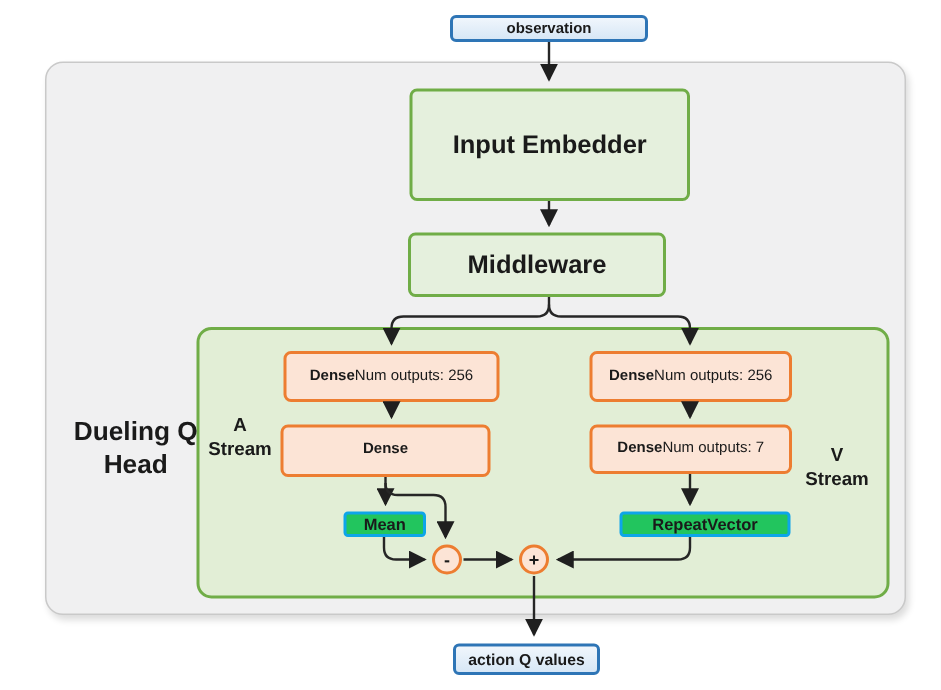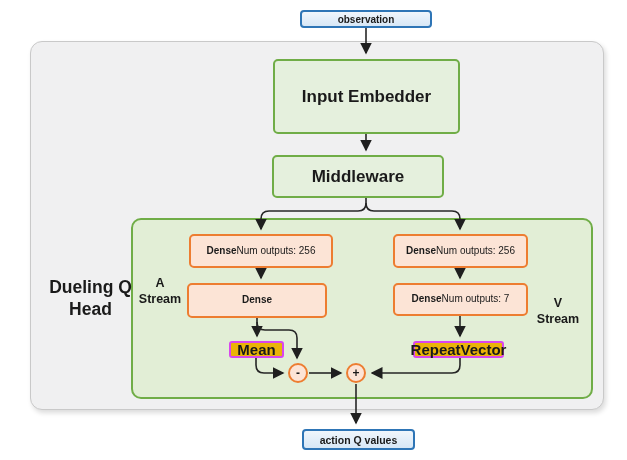--- a/index.html
+++ b/index.html
@@ -29,22 +29,22 @@
   .green-node{
     background:#e5f0dd;border:2px solid #70ad47;border-radius:5px;
     font-weight:bold;font-size:17px;text-align:center;
   }
   .orange-node{
     background:#fce4d6;border:2px solid #ed7d31;border-radius:5px;
     flex-direction:row;line-height:12.5px;font-size:10px;
   }
   .orange-node .t{font-weight:bold;}
   .orange-small{
-    background:#eab308;border:2px solid #d946ef;border-radius:3px;
-    font-weight:bold;font-size:15px;
+    background:#22c55e;border:2px solid #0ea5e9;border-radius:3px;
+    font-weight:bold;font-size:11px;
   }
   .op-circle{
     width:20px;height:20px;border-radius:50%;
     background:#fce4d6;border:2px solid #ed7d31;
     font-weight:bold;font-size:12px;line-height:1;
   }
   .side-label{font-weight:bold;text-align:center;}
   .dueling-label{left:33px;top:276px;width:115px;font-size:17.5px;line-height:22px;}
   .stream-label{width:50px;font-size:12.5px;line-height:15.5px;}
   .a-stream{left:135px;top:276px;}
@@ -60,21 +60,21 @@
 
   <div class="abs green-frame"></div>
 
   <div class="abs side-label stream-label a-stream">A Stream</div>
   <div class="abs side-label dueling-label">Dueling Q Head</div>
   <div class="abs side-label stream-label v-stream">V Stream</div>
 
   <div class="abs node blue-node" style="left:300px;top:10px;width:132px;height:18px;align-items:center;">
     <span>observation</span>
   </div>
-  <div class="abs node blue-node" style="left:302px;top:429px;width:113px;height:21px;font-size:10.5px;">
+  <div class="abs node blue-node" style="left:302px;top:429px;width:98px;height:21px;font-size:10.5px;">
     <span>action Q values</span>
   </div>
 
   <div class="abs node green-node" style="left:273px;top:59px;width:187px;height:75px;">
     <span>Input Embedder</span>
   </div>
   <div class="abs node green-node" style="left:272px;top:155px;width:172px;height:43px;">
     <span>Middleware</span>
   </div>
 
@@ -91,21 +91,21 @@
     <span>Num outputs: 256</span>
   </div>
   <div class="abs node orange-node" style="left:393px;top:283px;width:135px;height:33px;">
     <span class="t">Dense</span>
     <span>Num outputs: 7</span>
   </div>
 
   <div class="abs node orange-small" style="left:229px;top:341px;width:55px;height:17px;">
     <span>Mean</span>
   </div>
-  <div class="abs node orange-small" style="left:413px;top:341px;width:91px;height:17px;">
+  <div class="abs node orange-small" style="left:413px;top:341px;width:114px;height:17px;">
     <span>RepeatVector</span>
   </div>
 
   <div class="abs node op-circle" style="left:288px;top:363px;">
     <span>-</span>
   </div>
   <div class="abs node op-circle" style="left:346px;top:363px;">
     <span>+</span>
   </div>
 

